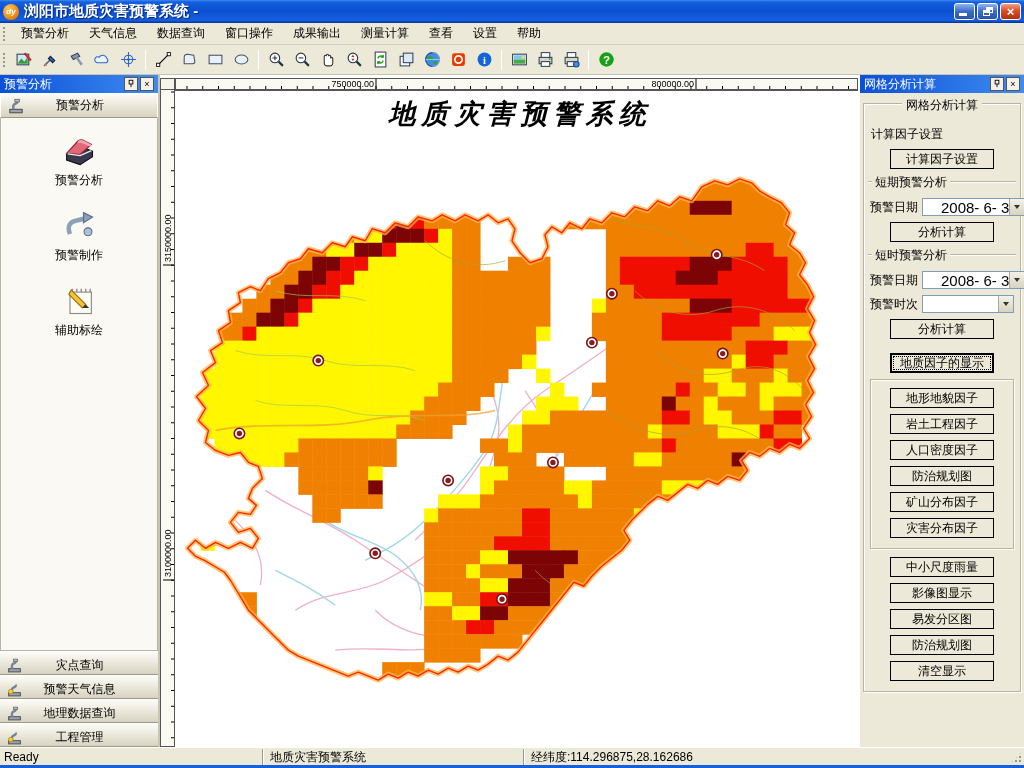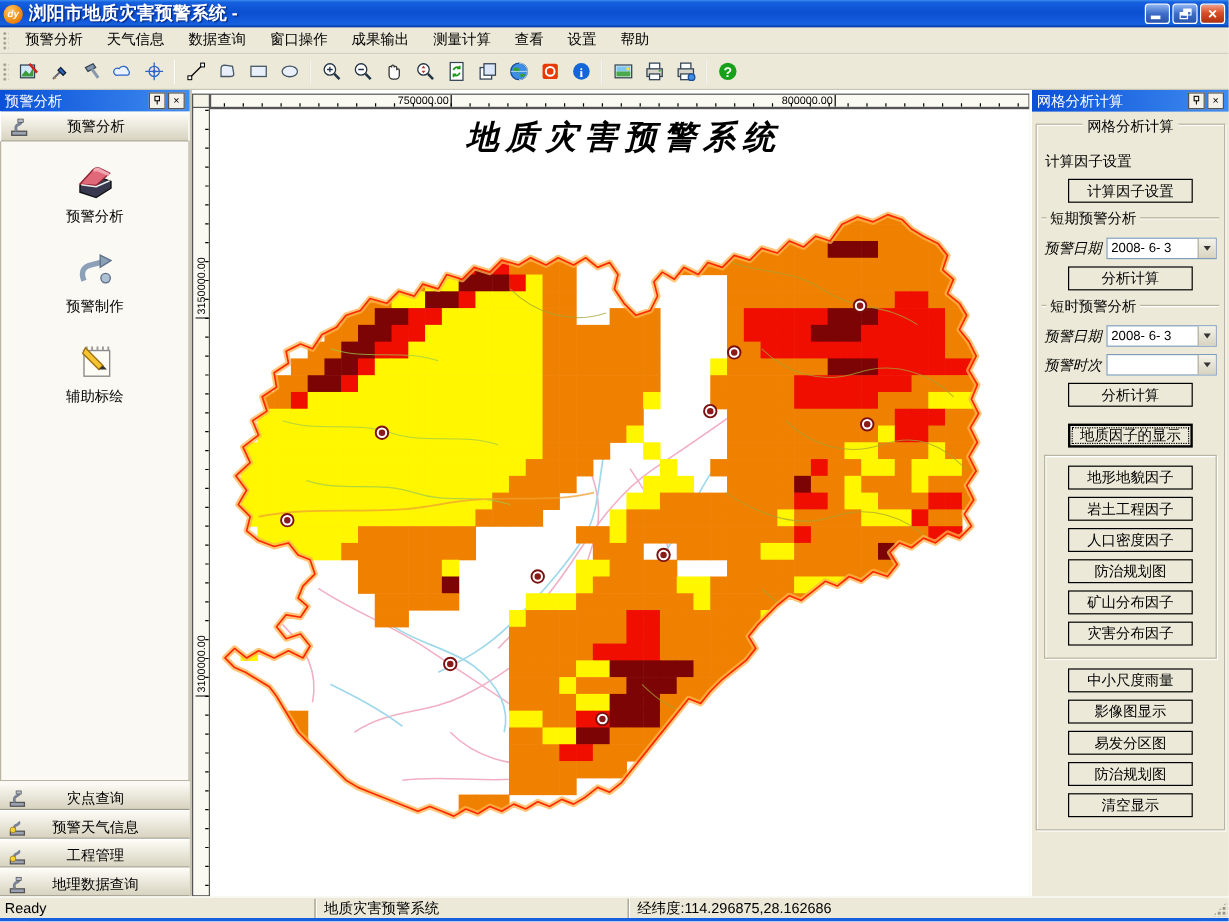--- a/index.html
+++ b/index.html
@@ -91,23 +91,23 @@
     background:#ECE9D8; padding:0 4px; white-space:nowrap; }
   .subsec { position:relative; border-top:1px solid #B8B4A0; box-shadow:0 1px 0 #fff inset; margin-top:12px; padding-top:10px; }
   .subsec:first-of-type { margin-top:4px; border-top:none; box-shadow:none; }
   .subsec .ss-label { position:absolute; top:-8px; left:4px; background:#ECE9D8; padding:0 3px; }
   .subsec:first-of-type .ss-label { position:static; display:block; margin-bottom:4px; }
   .xp-btn { display:block; width:104px; height:20px; margin:6px auto; background:#ECE9D8;
     border:1px solid #000; font-size:12px; text-align:center; line-height:18px; cursor:pointer;
     font-family:inherit; }
   .xp-btn.focused { border:2px solid #000; outline:1px dotted #000; outline-offset:-4px; line-height:15px; }
   .field-row { display:flex; align-items:center; margin:6px 2px; }
-  .field-row label { width:52px; flex:none;font-style:italic; }
+  .field-row label { width:52px; flex:none; }
   .combo { flex:1; height:18px; background:#fff; border:1px solid #7F9DB9; display:flex; align-items:center; }
-  .combo .cv { flex:1; padding-left:3px; font-size:11px; white-space:nowrap; overflow:hidden; }
+  .combo .cv { flex:1; padding-left:3px; font-size:15px; white-space:nowrap; overflow:hidden;margin-left:15px; }
   .combo .ca { width:15px; height:16px; background:linear-gradient(180deg,#F4F2E8,#D8D3C0);
     border-left:1px solid #ACA899; display:flex; align-items:center; justify-content:center; }
   .combo .ca i { width:0; height:0; border:3px solid transparent; border-top:4px solid #333; margin-top:3px; }
   .factor-group { border:1px solid #B8B4A0; box-shadow:1px 1px 0 #fff, inset 1px 1px 0 #fff;
     margin:4px 2px 8px 2px; padding:2px 0 4px 0; }
 
   
   #statusbar { position:absolute; left:0; top:747px; width:1024px; height:18px; background:#ECE9D8;
     border-top:1px solid #fff; }
   .sb-cell { position:absolute; top:1px; height:16px; display:flex; align-items:center; padding-left:7px;
@@ -451,29 +451,29 @@
       <span>灾点查询</span>
     </div>
     <div class="lp-bar">
       <svg>
           <use href="#sym-weather"></use>
         </svg>
       <span>预警天气信息</span>
     </div>
     <div class="lp-bar">
       <svg>
-          <use href="#sym-weather"></use>
-        </svg>
-      <span>工程管理</span>
+          <use href="#sym-stamp"></use>
+        </svg>
+      <span>地理数据查询</span>
     </div>
     <div class="lp-bar">
       <svg>
-          <use href="#sym-stamp"></use>
-        </svg>
-      <span>地理数据查询</span>
+          <use href="#sym-weather"></use>
+        </svg>
+      <span>工程管理</span>
     </div>
   </div>
 
   <div id="map-region">
     <div id="ruler-corner"></div>
     <div id="ruler-top">
         <svg id="ruler-top-svg">
           <line x1="11" y1="7" x2="11" y2="10" stroke="#000" stroke-width="1"></line>
           <line x1="26.75" y1="7" x2="26.75" y2="10" stroke="#000" stroke-width="1"></line>
           <line x1="42.5" y1="7" x2="42.5" y2="10" stroke="#000" stroke-width="1"></line>

